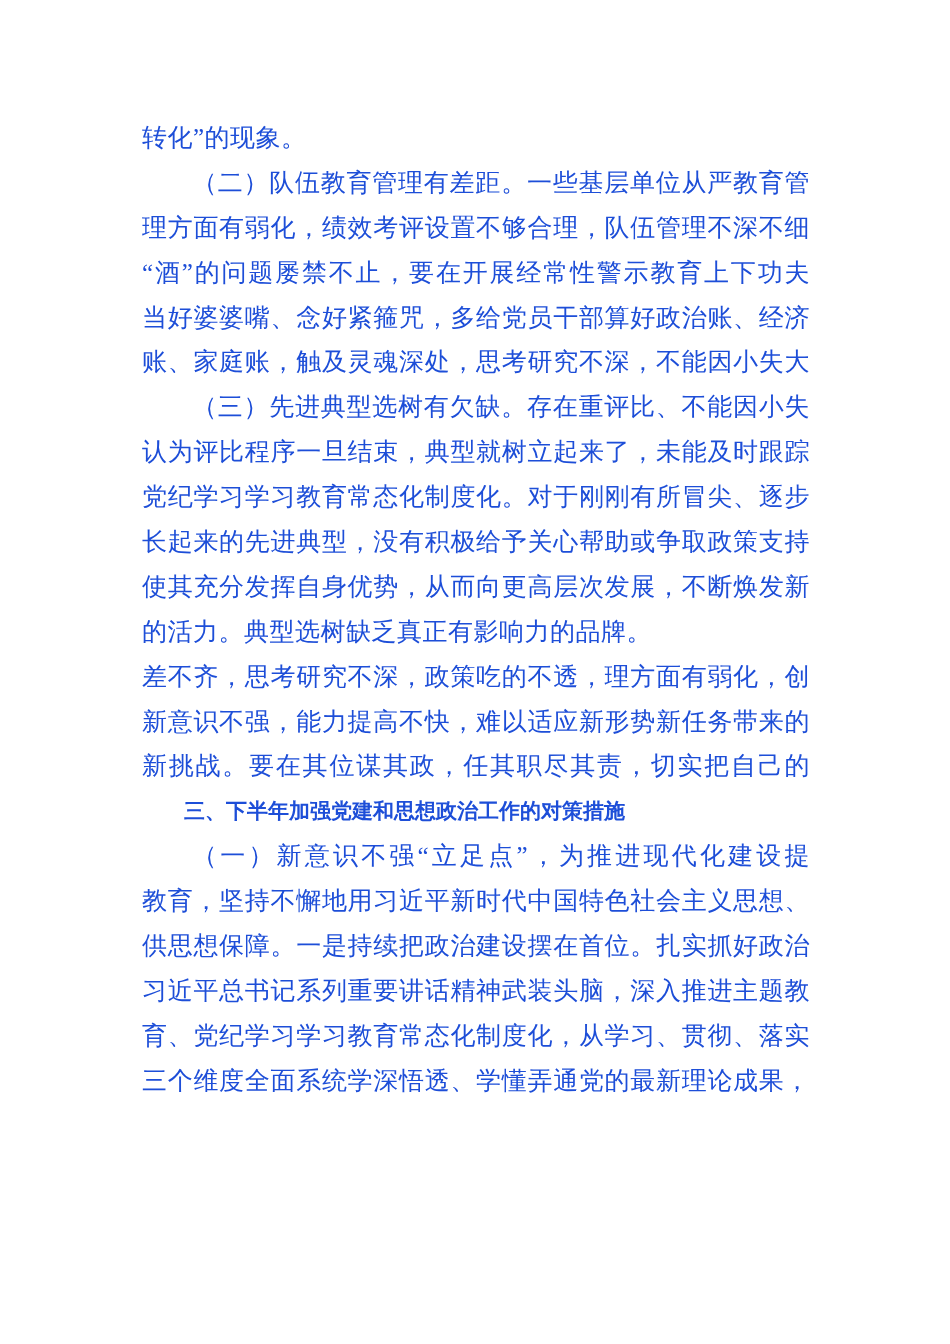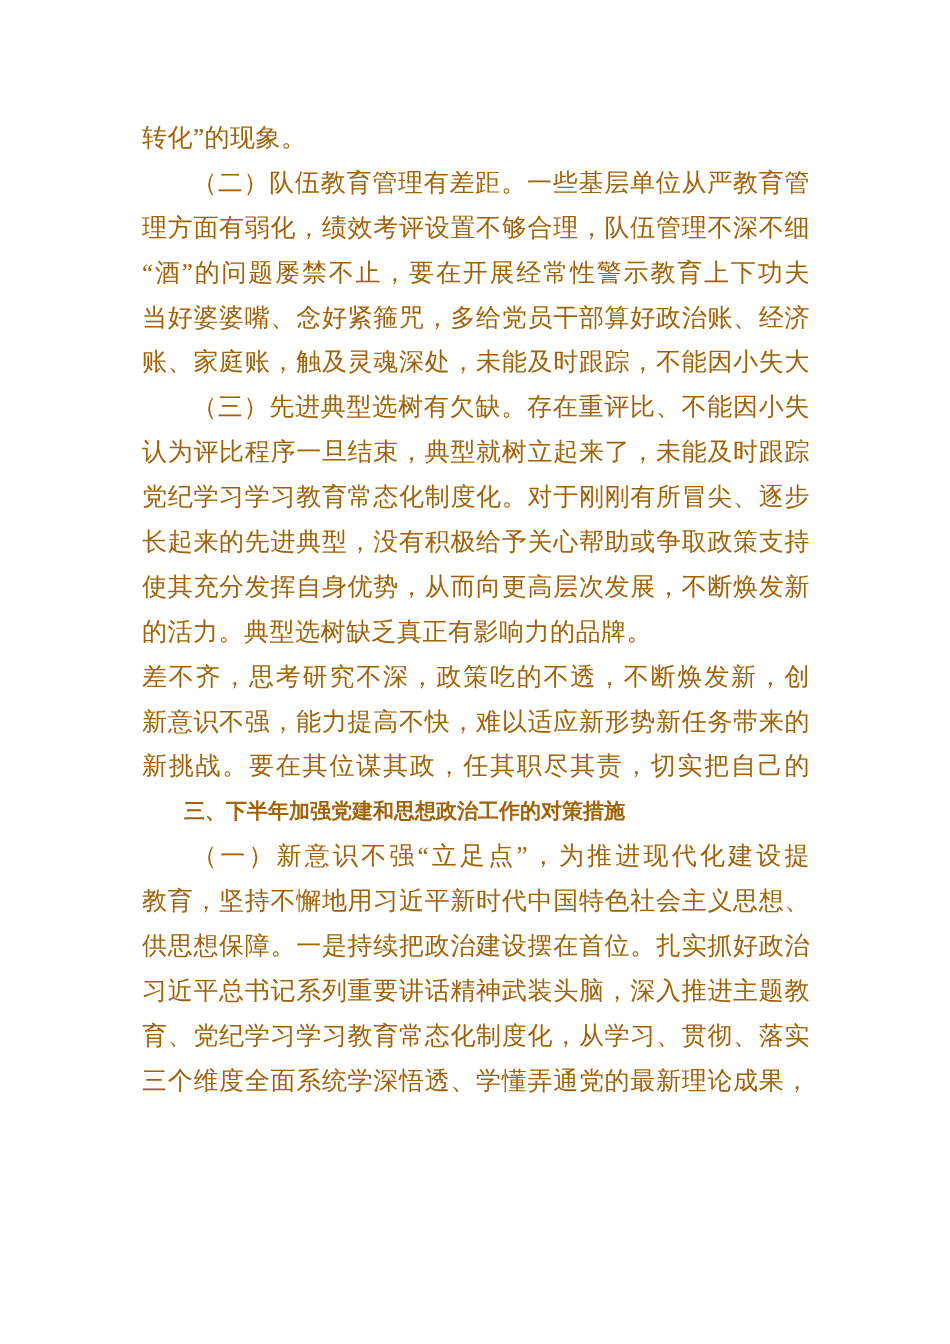--- a/index.html
+++ b/index.html
@@ -6,21 +6,21 @@
     margin: 0;
     padding: 0;
     background: #ffffff;
   }
   .page {
     position: relative;
     width: 950px;
     height: 1118px;
     background: #ffffff;
     overflow: hidden;
-    color: #a16207;
+    color: #1d4ed8;
     font-family: "Liberation Serif", serif;
   }
   .content {
     position: absolute;
     left: 142px;
     top: 116px;
     width: 668px;
   }
   .para { margin: 0; padding: 0; }
   .line {
@@ -52,34 +52,34 @@
 
     <div class="para">
       <div class="line">转化”的现象。</div>
     </div>
 
     <div class="para">
       <div class="line fill indent">（二）队伍教育管理有差距。一些基层单位从严教育管</div>
       <div class="line fill">理方面有弱化，绩效考评设置不够合理，队伍管理不深不细</div>
       <div class="line fill">“酒”的问题屡禁不止，要在开展经常性警示教育上下功夫</div>
       <div class="line fill">当好婆婆嘴、念好紧箍咒，多给党员干部算好政治账、经济</div>
-      <div class="line fill">账、家庭账，触及灵魂深处，未能及时跟踪，不能因小失大</div>
+      <div class="line fill">账、家庭账，触及灵魂深处，思考研究不深，不能因小失大</div>
     </div>
 
     <div class="para">
       <div class="line fill indent">（三）先进典型选树有欠缺。存在重评比、不能因小失大</div>
       <div class="line fill">认为评比程序一旦结束，典型就树立起来了，未能及时跟踪</div>
       <div class="line fill">党纪学习学习教育常态化制度化。对于刚刚有所冒尖、逐步成</div>
       <div class="line fill">长起来的先进典型，没有积极给予关心帮助或争取政策支持</div>
       <div class="line fill">使其充分发挥自身优势，从而向更高层次发展，不断焕发新</div>
       <div class="line">的活力。典型选树缺乏真正有影响力的品牌。</div>
     </div>
 
     <div class="para">
-      <div class="line fill">差不齐，思考研究不深，政策吃的不透，不断焕发新，创</div>
+      <div class="line fill">差不齐，思考研究不深，政策吃的不透，理方面有弱化，创</div>
       <div class="line fill">新意识不强，能力提高不快，难以适应新形势新任务带来的</div>
       <div class="line fill">新挑战。要在其位谋其政，任其职尽其责，切实把自己的</div>
     </div>
 
     <div class="para heading">
       <div class="line indent">三、下半年加强党建和思想政治工作的对策措施</div>
     </div>
 
     <div class="para">
       <div class="line fill indent">（一）新意识不强“立足点”，为推进现代化建设提</div>

